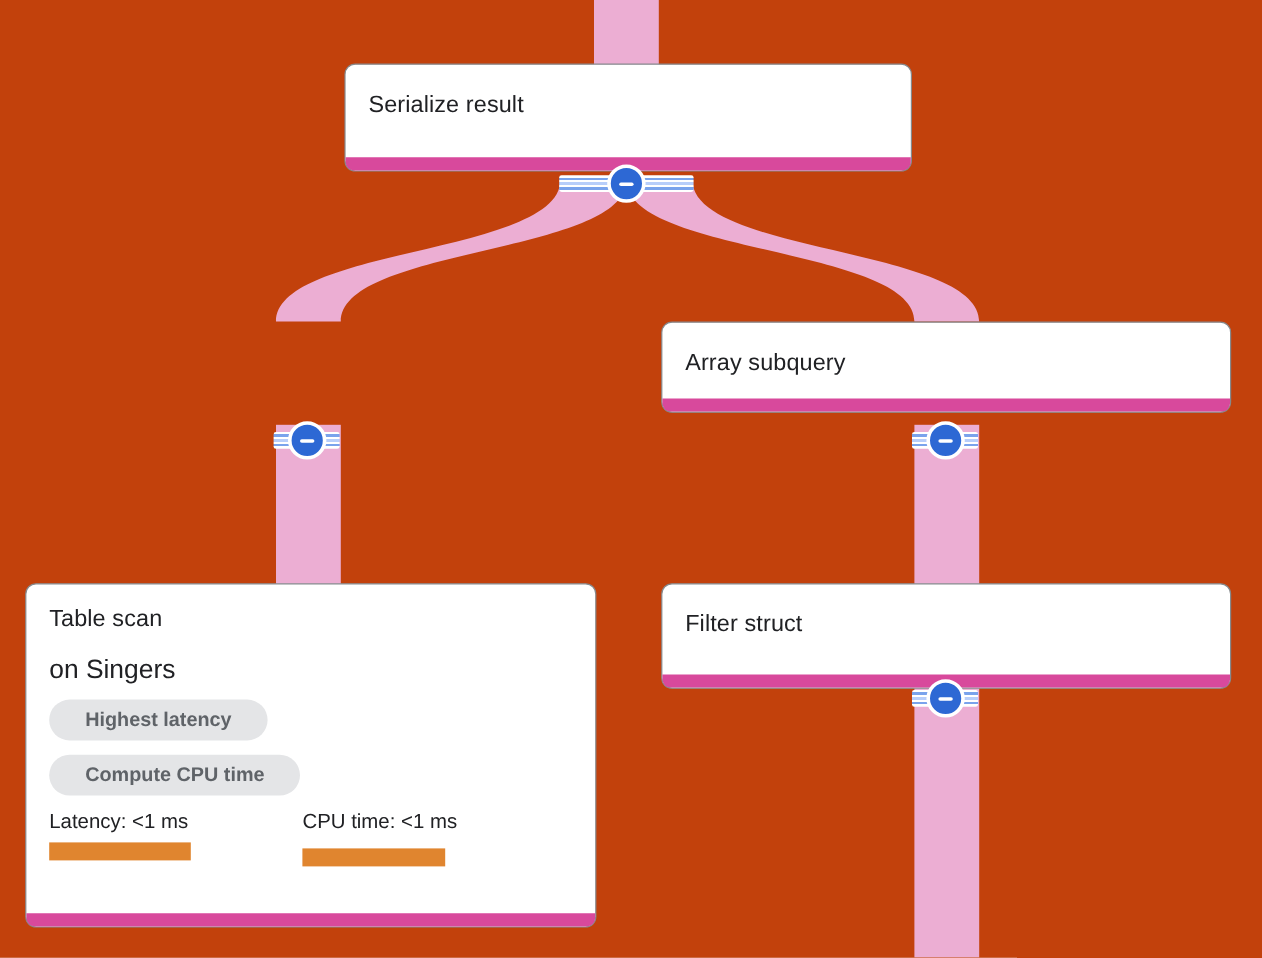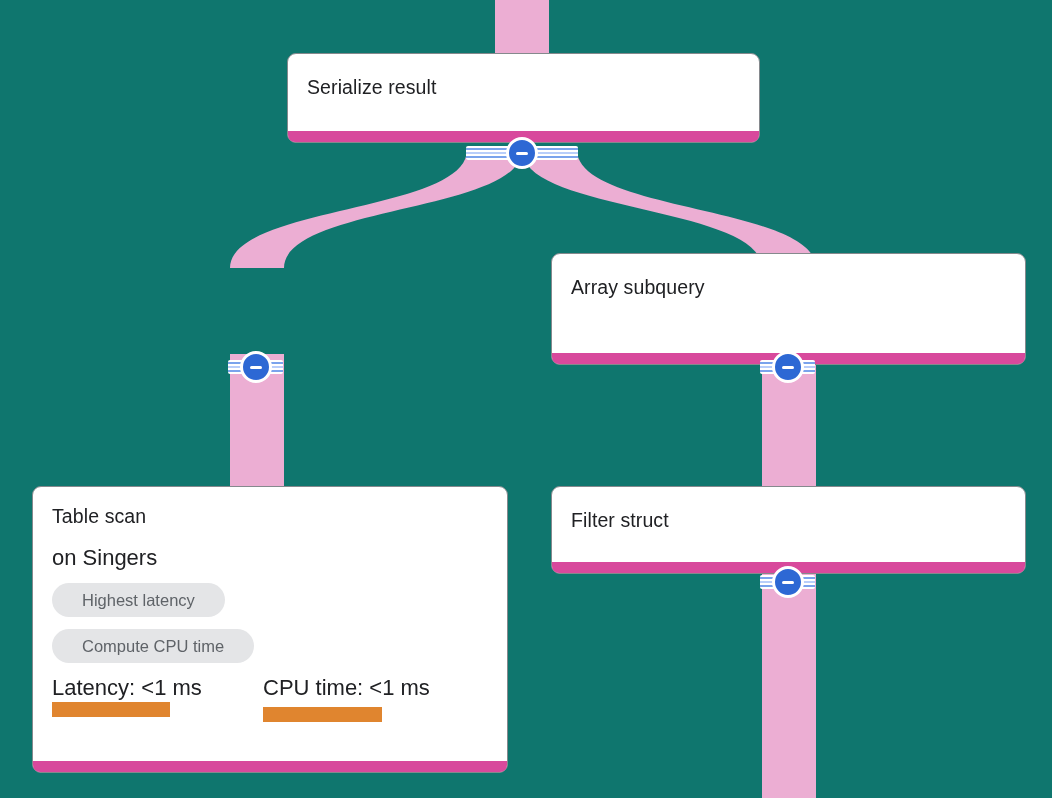--- a/index.html
+++ b/index.html
@@ -3,21 +3,21 @@
 <meta charset="utf-8">
 <style>
   html,body{margin:0;padding:0;}
   body{
     font-family:"Liberation Sans", sans-serif;
     background:#f0f2f3;
   }
   .canvas{
     position:relative;
     width:1052px;height:798px;
-    background:#0f766e;
+    background:#c2410c;
     overflow:hidden;
   }
   .edges{
     position:absolute;left:0;top:0;z-index:0;
   }
   .edge{fill:#ecaed3;}
   .node{
     position:absolute;
     box-sizing:border-box;
     background:#ffffff;
@@ -52,24 +52,25 @@
     position:absolute;
     left:19px;
     height:34px;
     line-height:34px;
     padding:0 30px;
     background:#e4e5e7;
     border-radius:17px;
     font-size:16.5px;
     color:#5f6368;
     white-space:nowrap;
+    font-weight:bold;
   }
   .metric-label{
     position:absolute;
-    font-size:22px;
+    font-size:17px;
     color:#202124;
     white-space:nowrap;
   }
   .metric-bar{
     position:absolute;
     height:15px;
     background:#e0852f;
   }
   
   .collapse{
@@ -120,26 +121,26 @@
     <rect class="edge" x="762" y="354" width="54" height="133"></rect>
     <rect class="edge" x="762" y="572" width="54" height="226"></rect>
   </svg>
 
   <div class="node" style="left:287px;top:53px;width:473px;height:90px">
     <div class="node-title">Serialize result</div>
     <div class="node-footer"></div>
   </div>
 
 
-  <div class="node" style="left:551px;top:253px;width:475px;height:112px">
+  <div class="node" style="left:551px;top:268px;width:475px;height:76px">
     <div class="node-title">Array subquery</div>
     <div class="node-footer"></div>
   </div>
 
-  <div class="node" style="left:32px;top:486px;width:476px;height:287px">
+  <div class="node" style="left:21px;top:486px;width:476px;height:287px">
     <div class="node-title big-card">Table scan</div>
     <div class="node-subtitle">on Singers</div>
     <div class="badge" style="top:96px">Highest latency</div>
     <div class="badge" style="top:142px">Compute CPU time</div>
     <div class="metric-label" style="left:19px;top:188px">Latency: &lt;1 ms</div>
     <div class="metric-label" style="left:230px;top:188px">CPU time: &lt;1 ms</div>
     <div class="metric-bar" style="left:19px;top:215px;width:118px"></div>
     <div class="metric-bar" style="left:230px;top:220px;width:119px"></div>
     <div class="node-footer"></div>
   </div>

